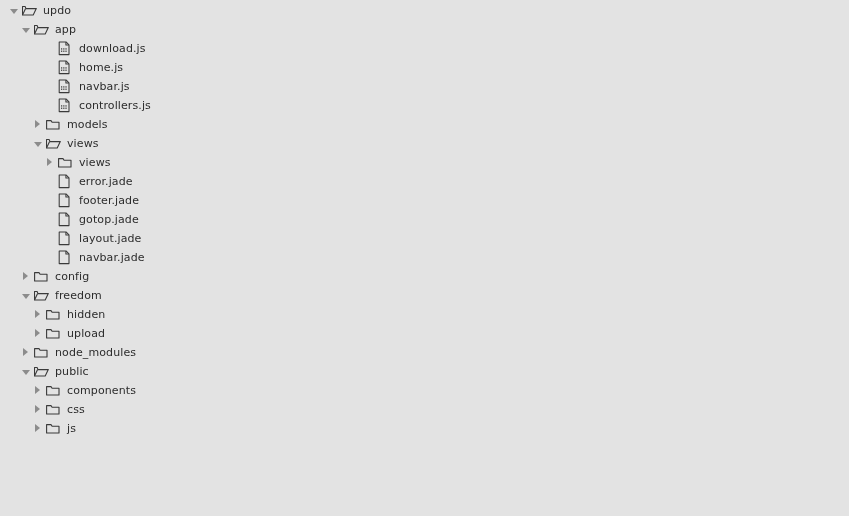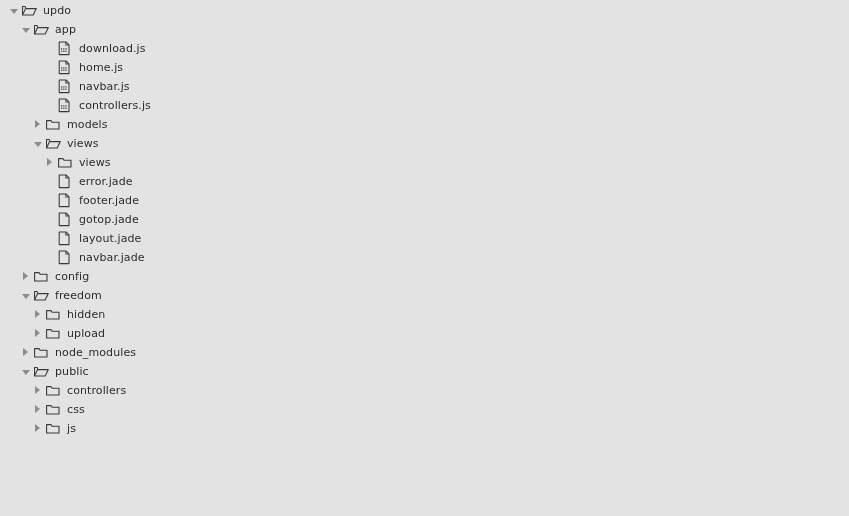--- a/index.html
+++ b/index.html
@@ -331,21 +331,21 @@
       <span class="label">public</span>
     </div>
     <div class="row">
       <span class="ind" style="width: 32px;"></span>
       <span class="twisty closed"></span>
       <span class="icon">
         <svg width="15" height="13" viewBox="0 0 15 13" aria-hidden="true">
           <path d="M0.6 2.6 L5.0 2.6 L6.1 4.3 L13.0 4.3 L13.0 11.0 L0.6 11.0 Z" fill="none" stroke="#3a3a3a" stroke-width="1.1" stroke-linejoin="round"></path>
         </svg>
       </span>
-      <span class="label">controllers</span>
+      <span class="label">components</span>
     </div>
     <div class="row">
       <span class="ind" style="width: 32px;"></span>
       <span class="twisty closed"></span>
       <span class="icon">
         <svg width="15" height="13" viewBox="0 0 15 13" aria-hidden="true">
           <path d="M0.6 2.6 L5.0 2.6 L6.1 4.3 L13.0 4.3 L13.0 11.0 L0.6 11.0 Z" fill="none" stroke="#3a3a3a" stroke-width="1.1" stroke-linejoin="round"></path>
         </svg>
       </span>
       <span class="label">css</span>

